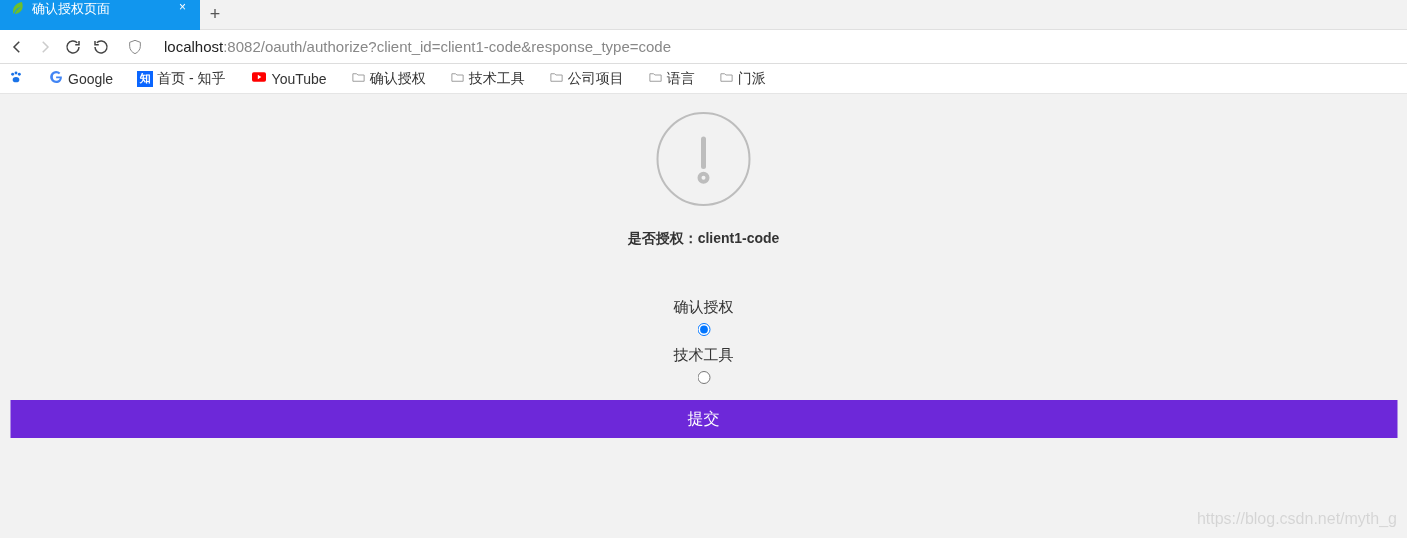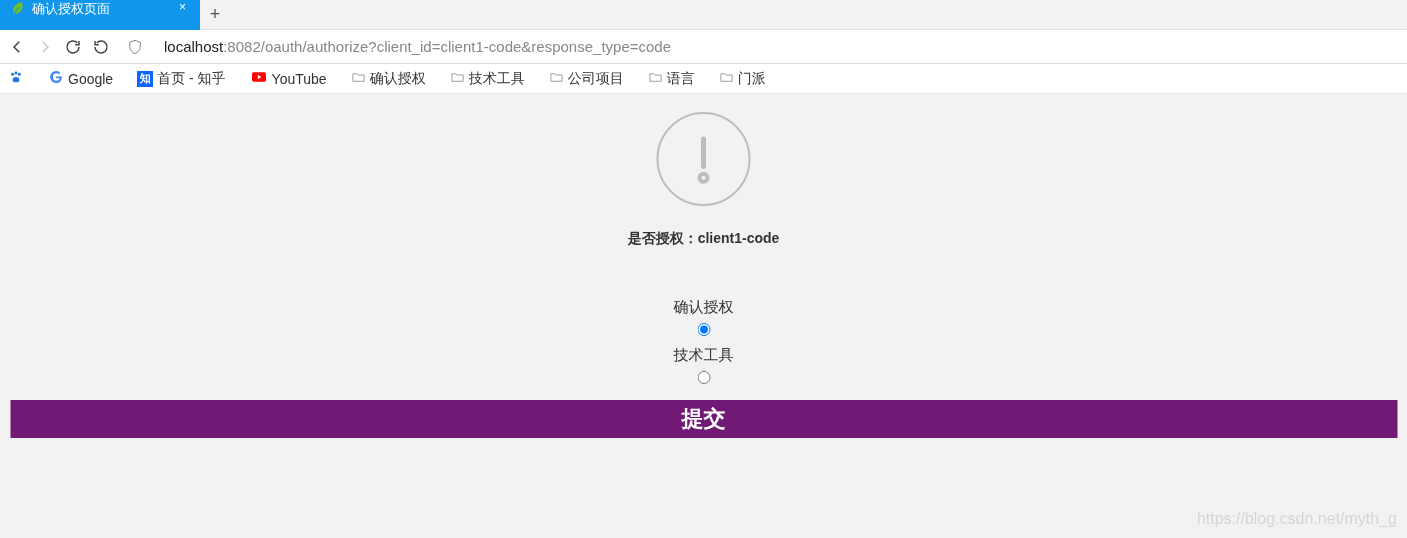--- a/index.html
+++ b/index.html
@@ -133,27 +133,26 @@
     .radio-group {
       font-size: 15px;
       color: #333;
       margin-top: 9px;
     }
     .radio-label { margin-bottom: 2px; }
     .radio-dot { margin-bottom: 10px; }
     .submit-btn {
       width: calc(100% - 20px);
       margin: 6px 10px 0 10px;
-      background: #701a75;
+      background: #6d28d9;
       color: #fff;
       border: none;
       height: 38px;
-      font-size: 22px;
+      font-size: 16px;
       cursor: pointer;
-      font-weight: bold;
     }
     .watermark {
       position: absolute;
       right: 10px;
       bottom: 10px;
       color: rgba(0,0,0,0.12);
       font-size: 16px;
     }
     input[type=radio]{ vertical-align: middle; }
   </style>

